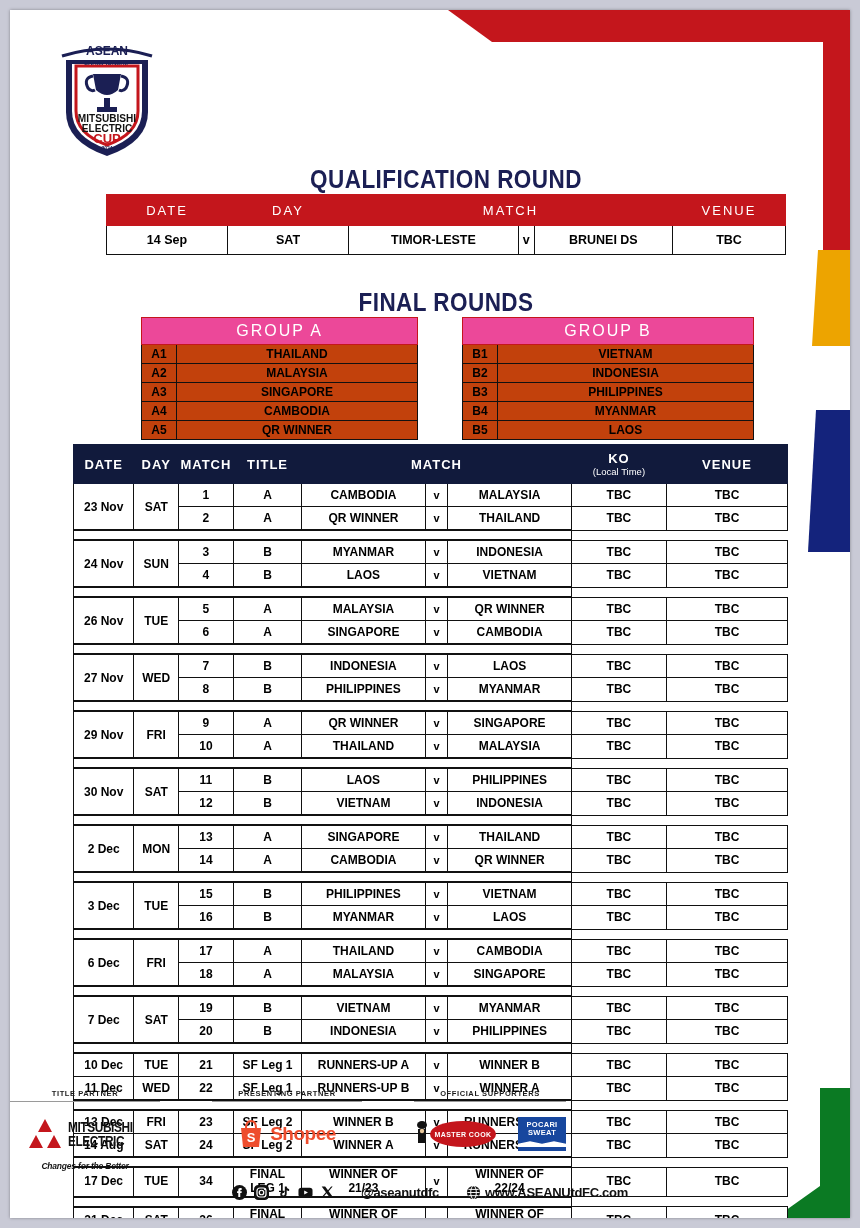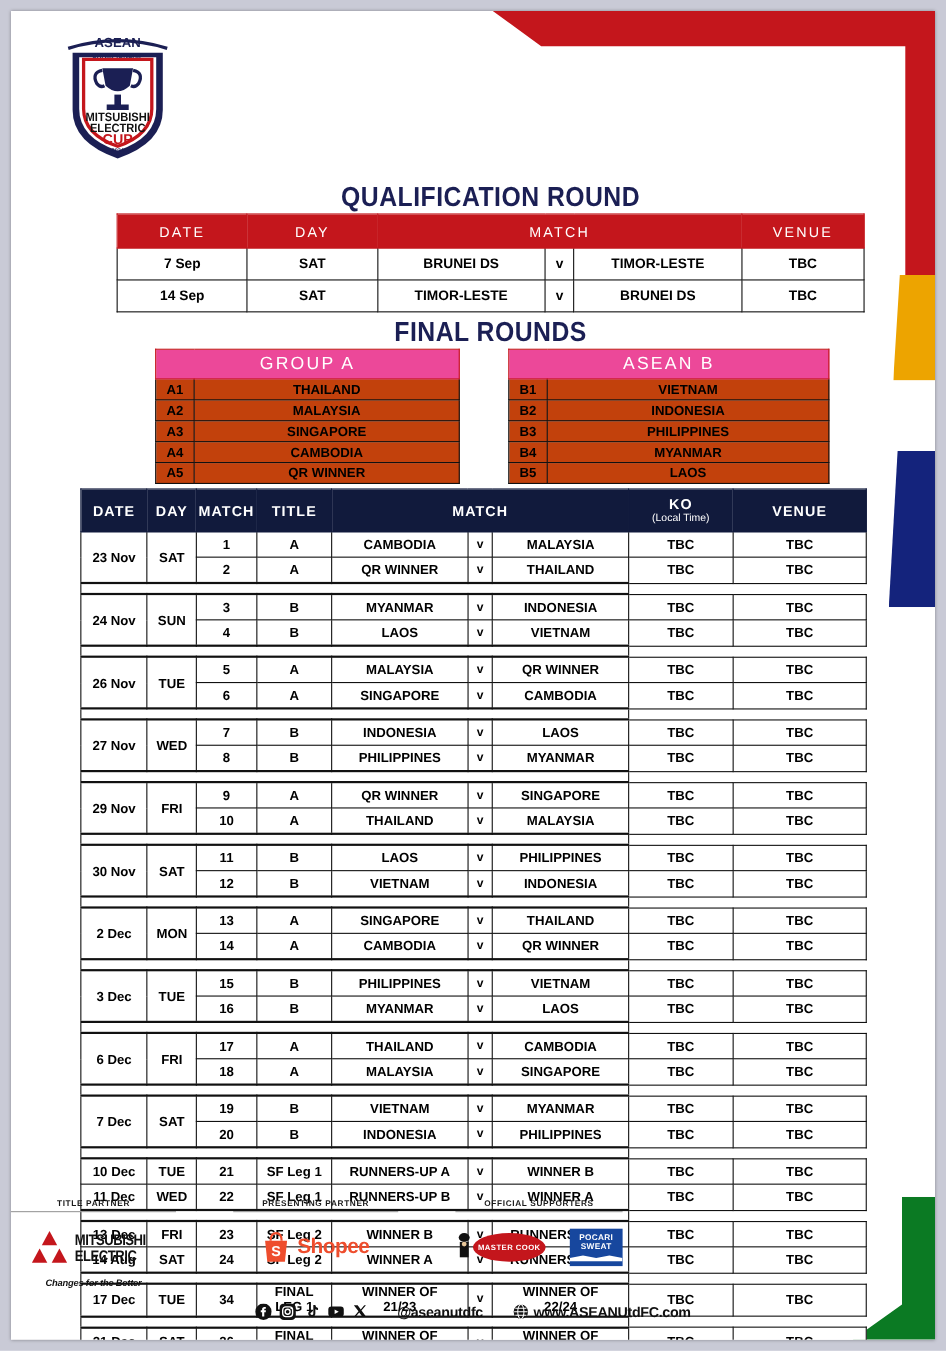--- a/index.html
+++ b/index.html
@@ -34,21 +34,21 @@
   .band-gold{
     top:240px;width:38px;height:96px;background:#eda400;
     clip-path:polygon(6px 0,38px 0,38px 96px,0 96px);
   }
   .band-navy{
     top:400px;width:42px;height:142px;background:#14237c;
     clip-path:polygon(8px 0,42px 0,42px 142px,0 142px);
   }
 
   
-  .logo{position:absolute;left:42px;top:16px;width:110px;height:120px;text-decoration:underline;}
+  .logo{position:absolute;left:42px;top:28px;width:110px;height:120px;text-decoration:underline;}
 
   
   .section-title{
     text-align:center;color:#1b1f54;
     font-weight:bold;font-size:25px;letter-spacing:.5px;
     font-family:"Liberation Sans Narrow","Liberation Sans",sans-serif;
     transform:scaleX(.9);
   }
 
   
@@ -191,28 +191,20 @@
 
   <table id="qual-table">
     <tbody>
         <tr class="hdr-red">
       <td style="width:120px">DATE</td>
       <td style="width:120px">DAY</td>
       <td colspan="3">MATCH</td>
       <td style="width:112px">VENUE</td>
     </tr>
     <tr class="cellbox">
-      <td>7 Sep</td>
-      <td>SAT</td>
-      <td style="width:155px">BRUNEI DS</td>
-      <td style="width:26px">v</td>
-      <td style="width:155px">TIMOR-LESTE</td>
-      <td>TBC</td>
-    </tr>
-    <tr class="cellbox">
       <td>14 Sep</td>
       <td>SAT</td>
       <td>TIMOR-LESTE</td>
       <td>v</td>
       <td>BRUNEI DS</td>
       <td>TBC</td>
     </tr>
   </tbody>
     </table>
 
@@ -242,21 +234,21 @@
     <tr class="group-row">
           <td class="code">A5</td>
           <td>QR WINNER</td>
         </tr>
   </tbody>
     </table>
 
   <table class="group-wrap" id="group-b">
     <tbody>
         <tr class="group-hdr">
-          <td colspan="2">ASEAN B</td>
+          <td colspan="2">GROUP B</td>
         </tr>
     <tr class="group-row">
           <td class="code">B1</td>
           <td>VIETNAM</td>
         </tr>
     <tr class="group-row">
           <td class="code">B2</td>
           <td>INDONESIA</td>
         </tr>
     <tr class="group-row">

